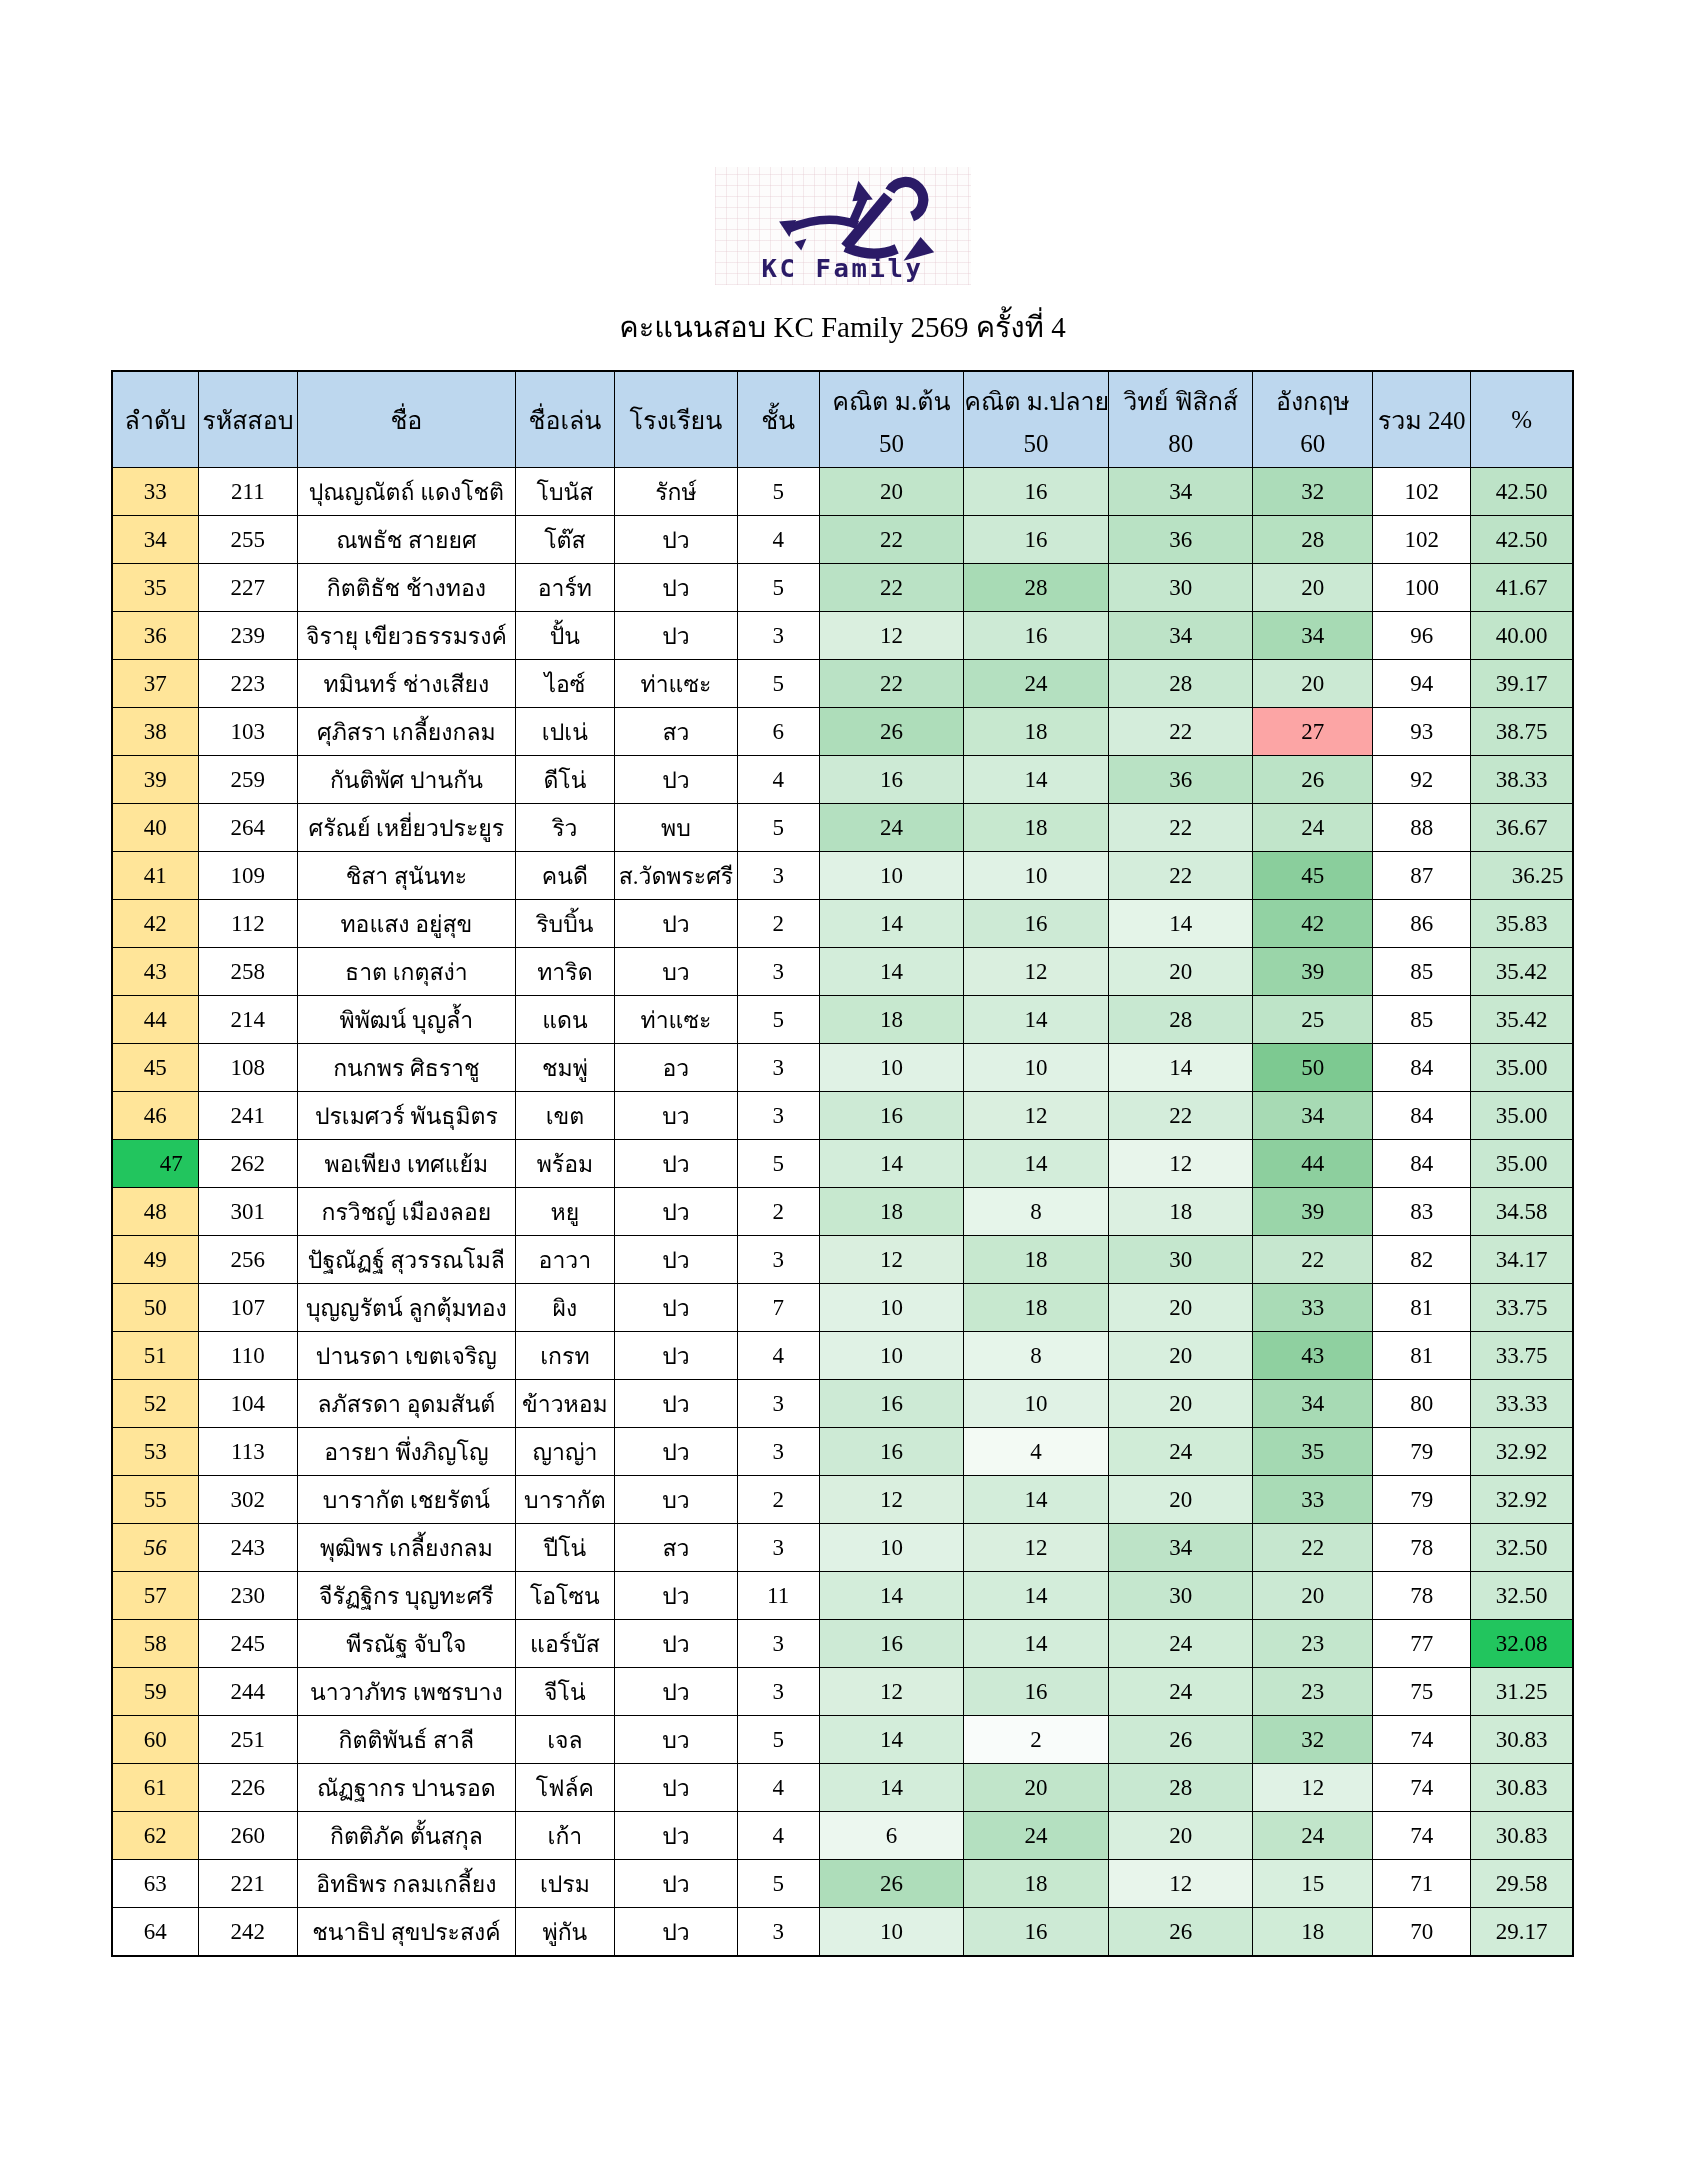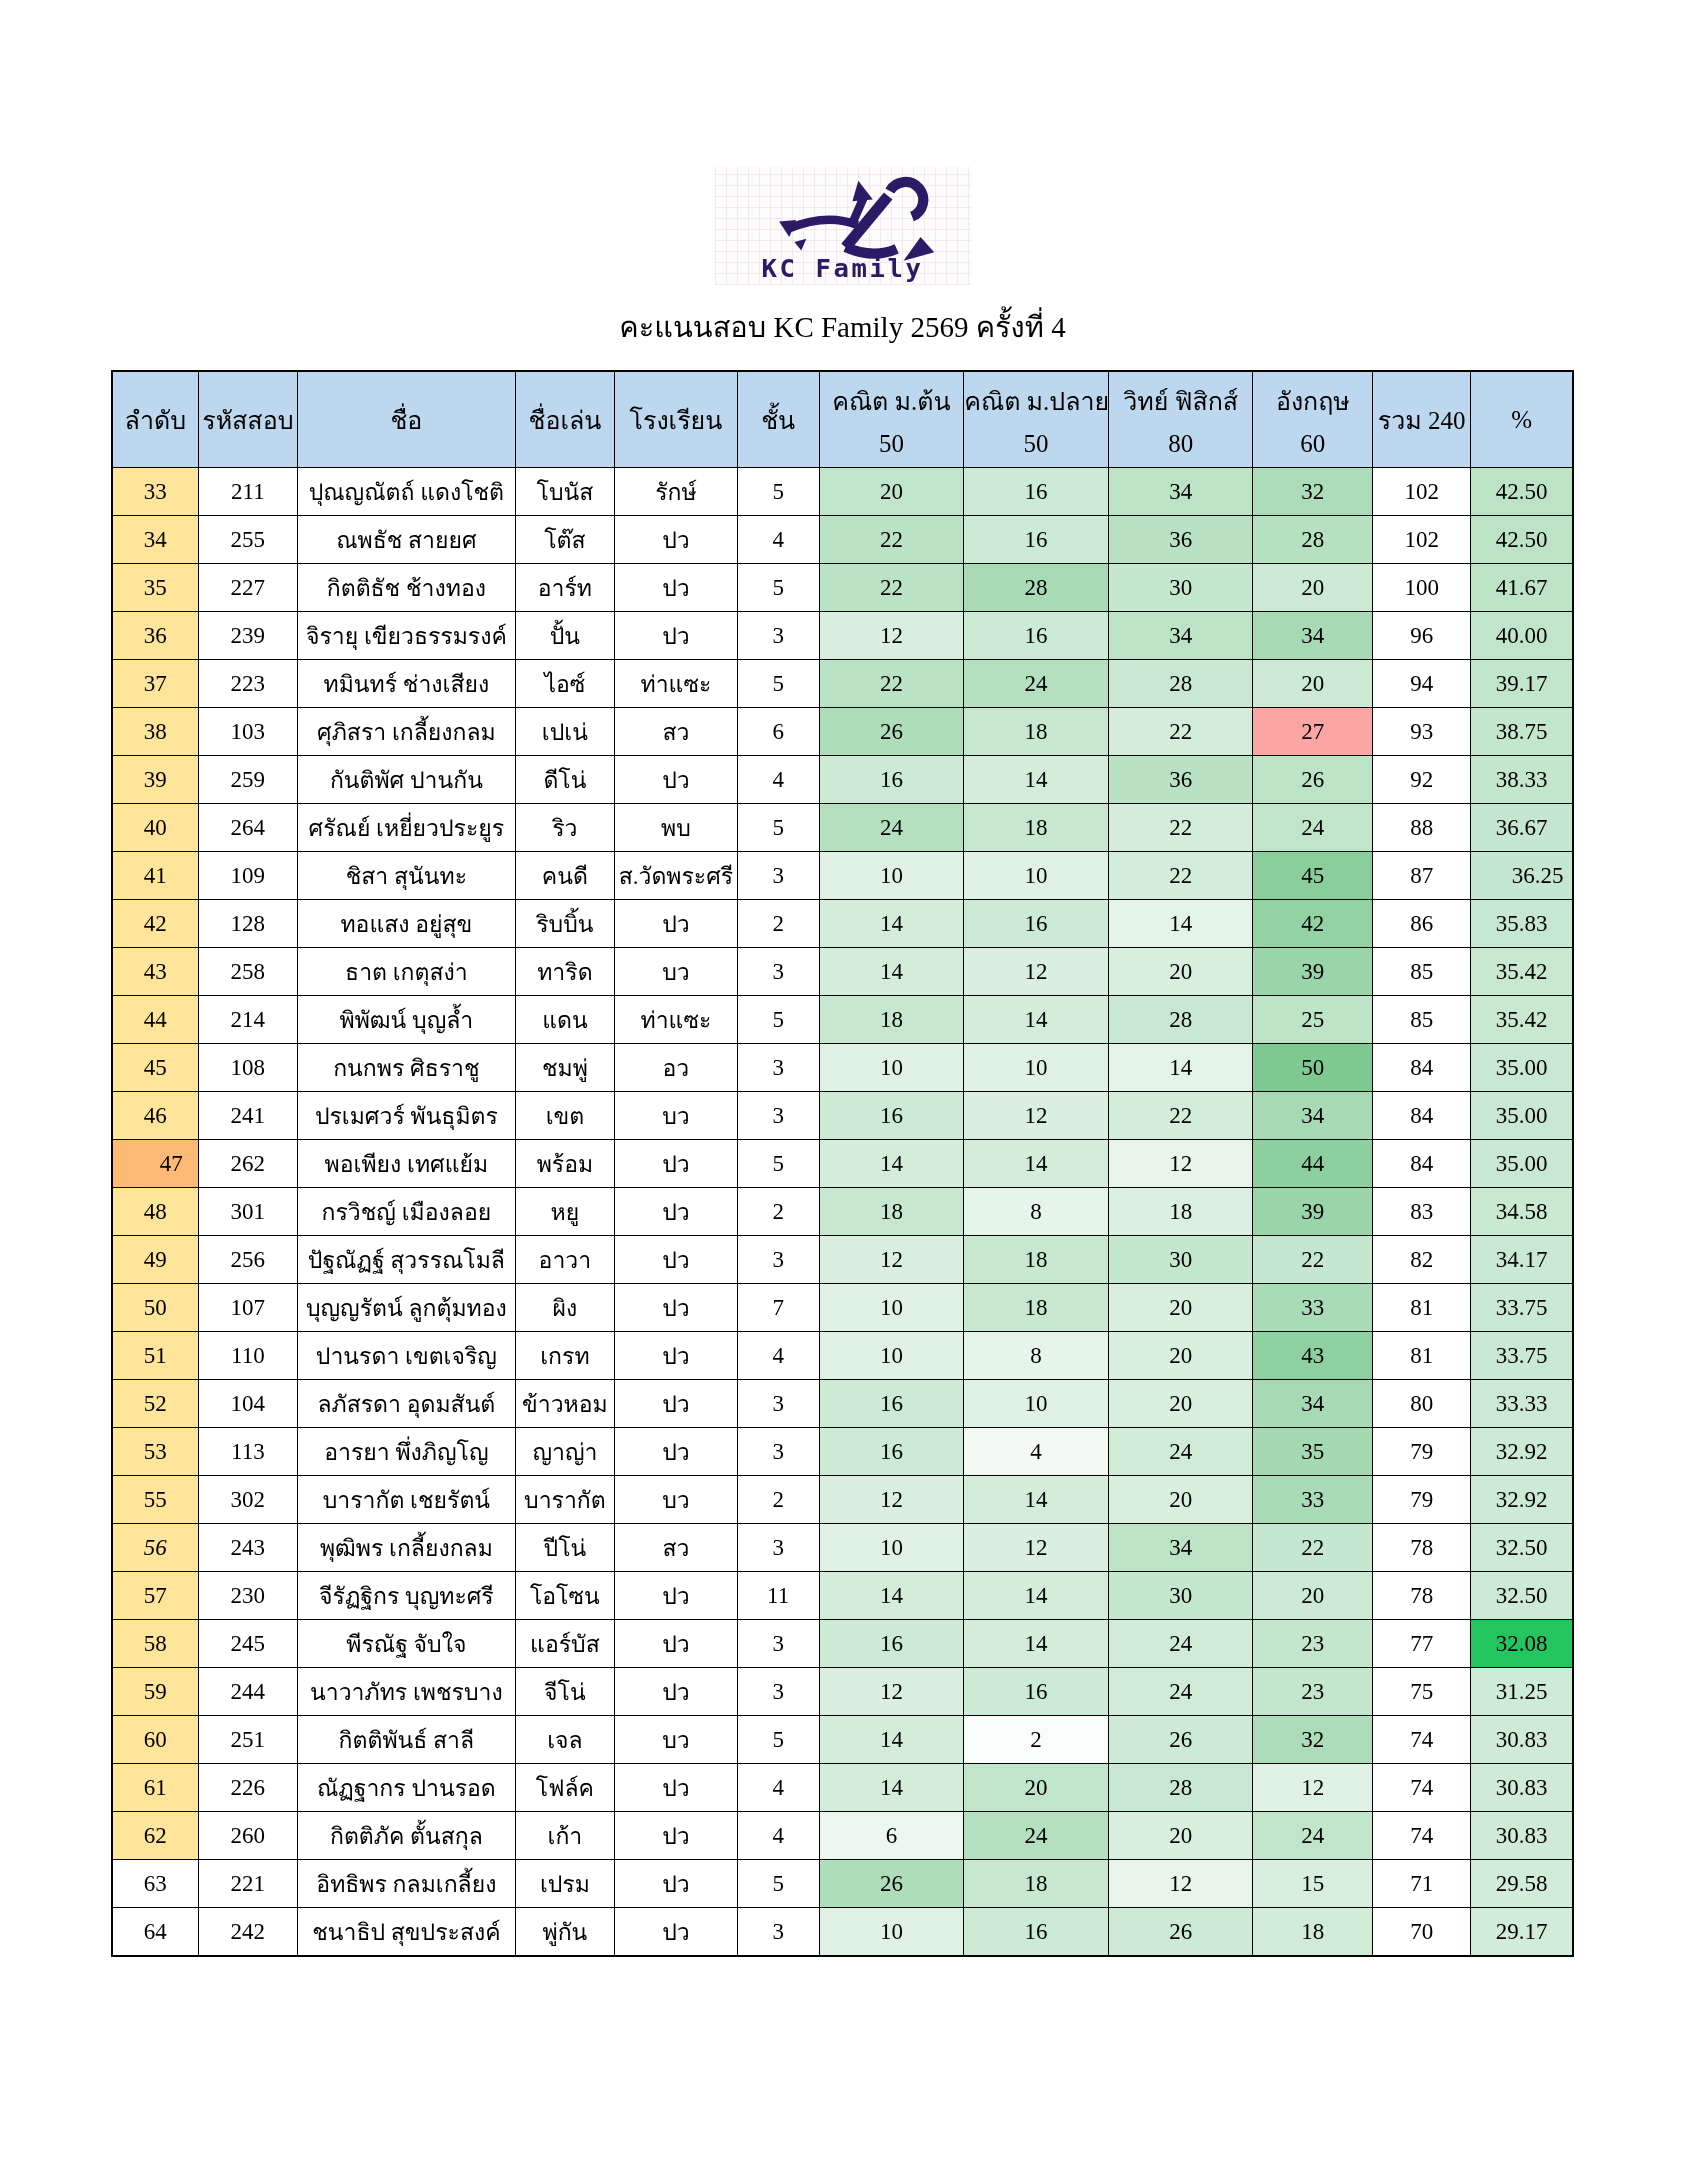--- a/index.html
+++ b/index.html
@@ -273,21 +273,21 @@
         <td>3</td>
         <td style="background: rgb(224, 242, 229);">10</td>
         <td style="background: rgb(224, 242, 229);">10</td>
         <td style="background: rgb(212, 237, 219);">22</td>
         <td style="background: rgb(138, 206, 156);">45</td>
         <td>87</td>
         <td style="background: rgb(198, 231, 207); padding-left: 32px;">36.25</td>
       </tr>
       <tr>
         <td style="background: rgb(255, 229, 153);">42</td>
-        <td>128</td>
+        <td>112</td>
         <td>ทอแสง อยู่สุข</td>
         <td>ริบบิ้น</td>
         <td>ปว</td>
         <td>2</td>
         <td style="background: rgb(211, 237, 218);">14</td>
         <td style="background: rgb(205, 234, 213);">16</td>
         <td style="background: rgb(228, 244, 232);">14</td>
         <td style="background: rgb(146, 210, 163);">42</td>
         <td>86</td>
         <td style="background: rgb(199, 232, 208);">35.83</td>
@@ -342,21 +342,21 @@
         <td>บว</td>
         <td>3</td>
         <td style="background: rgb(205, 234, 213);">16</td>
         <td style="background: rgb(218, 239, 223);">12</td>
         <td style="background: rgb(212, 237, 219);">22</td>
         <td style="background: rgb(167, 218, 180);">34</td>
         <td>84</td>
         <td style="background: rgb(200, 232, 209);">35.00</td>
       </tr>
       <tr>
-        <td style="background: #fdba74; padding-left: 32px;">47</td>
+        <td style="background: #22c55e; padding-left: 32px;">47</td>
         <td>262</td>
         <td>พอเพียง เทศแย้ม</td>
         <td>พร้อม</td>
         <td>ปว</td>
         <td>5</td>
         <td style="background: rgb(211, 237, 218);">14</td>
         <td style="background: rgb(211, 237, 218);">14</td>
         <td style="background: rgb(232, 245, 235);">12</td>
         <td style="background: rgb(141, 207, 158);">44</td>
         <td>84</td>

